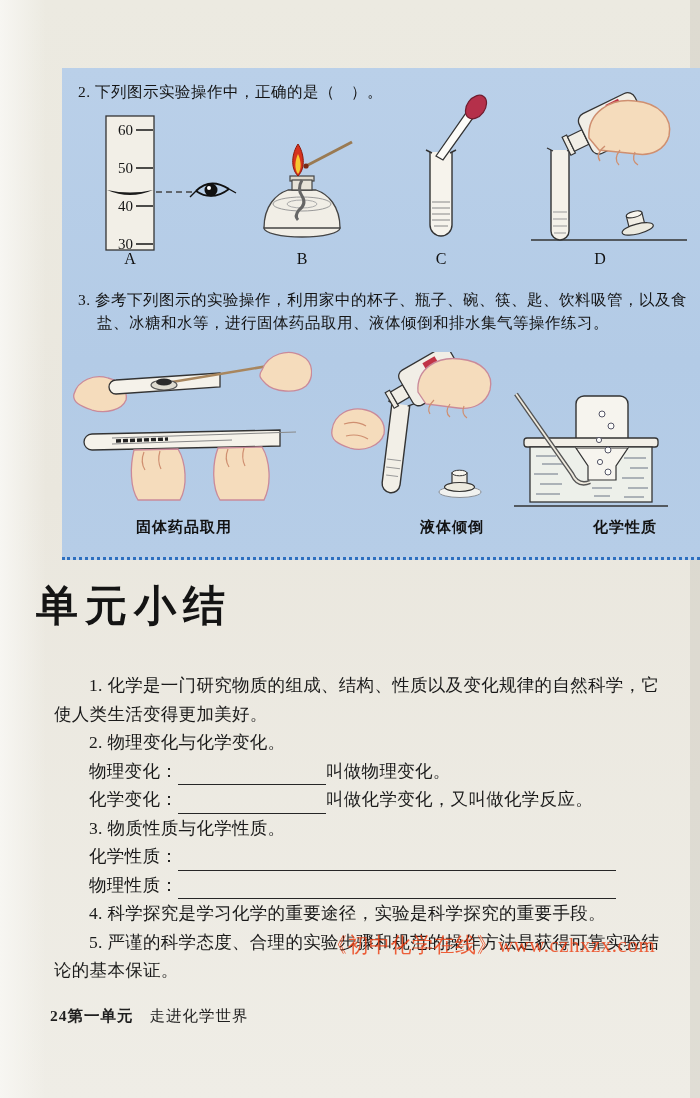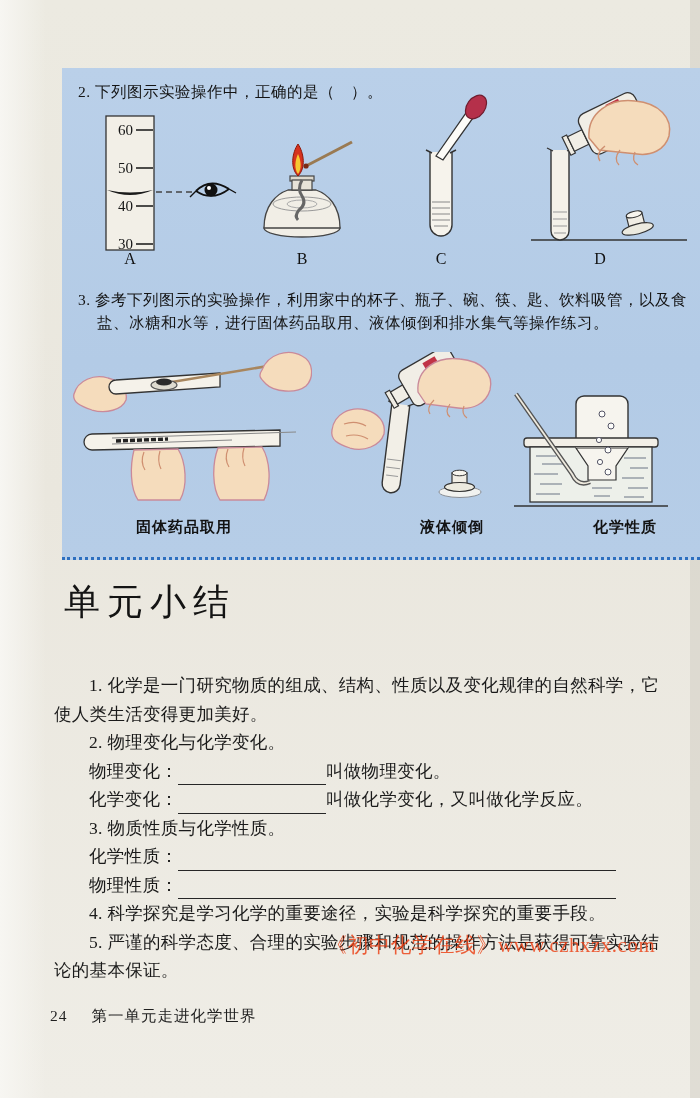--- a/index.html
+++ b/index.html
@@ -11,32 +11,32 @@
           background:linear-gradient(90deg,#f7f6f2 0%,rgba(247,246,242,0) 100%);}
   .edge-r{right:0;top:0;width:10px;height:100%;background:rgba(180,175,165,.25);}
   .panel{left:62px;top:68px;width:638px;height:489px;
          background:linear-gradient(180deg,#bad0e9 0%,#b3cbe6 60%,#b6cde7 100%);
          border-bottom:3px dotted #2d6fbf;}
   .qtext{font-size:15.5px;letter-spacing:.5px;line-height:23px;color:#141414;}
   .q2{left:78px;top:80px;width:480px;}
   .q3{left:78px;top:288px;width:600px;padding-left:19px;text-indent:-19px;}
   .optlabel{top:250px;width:28px;text-align:center;font-size:16px;color:#111;}
   .plabel{top:518px;font-size:15px;font-weight:bold;letter-spacing:1px;color:#131313;margin-left:36px;}
-  .heading{left:64px;top:578px;font-size:36px;letter-spacing:7px;color:#141414;font-weight:400;}
+  .heading{left:36px;top:578px;font-size:42px;letter-spacing:7px;color:#141414;font-weight:700;}
   .summary{left:54px;top:671px;width:612px;font-size:17.5px;line-height:28.5px;
            letter-spacing:.3px;color:#1a1a1a;}
   .summary p{margin:0;text-indent:2em;}
   .blank{display:inline-block;height:1em;border-bottom:1.5px solid #262626;vertical-align:bottom;}
   .blank-short{width:148px;}
   .blank-long{width:438px;}
   .watermark{left:326px;top:931px;width:360px;font-size:21px;font-weight:normal;
              color:rgba(235,62,18,.82);letter-spacing:.5px;white-space:nowrap;}
   .footer{left:50px;top:1006px;font-size:15.5px;color:#1f1f1f;letter-spacing:1px;}
-  .footer .pn{margin-right:24px;}
-  .footer .ul{}
+  .footer .pn{font-weight:bold;}
+  .footer .ul{margin-right:16px;font-weight:bold;}
   svg{display:block;}
   svg text{font-family:"Liberation Serif","DejaVu Serif",serif;}
 </style>
 </head>
 <body>
 
 <div class="page">
   <div class="abs edge-l"></div>
   <div class="abs edge-r"></div>
 

